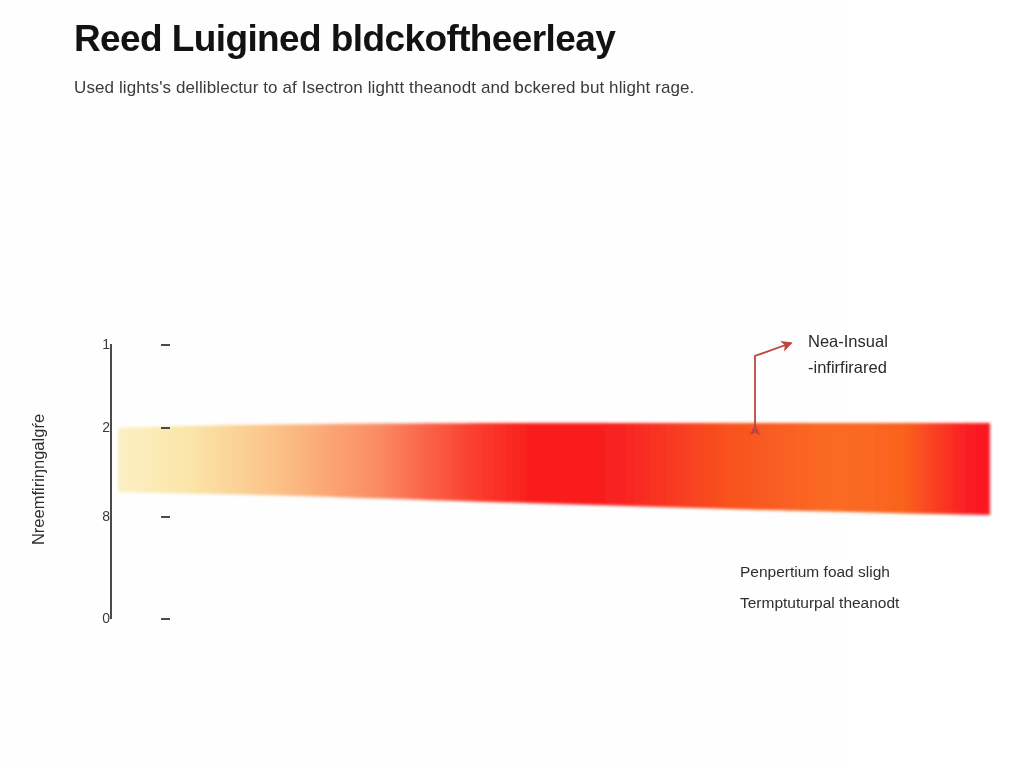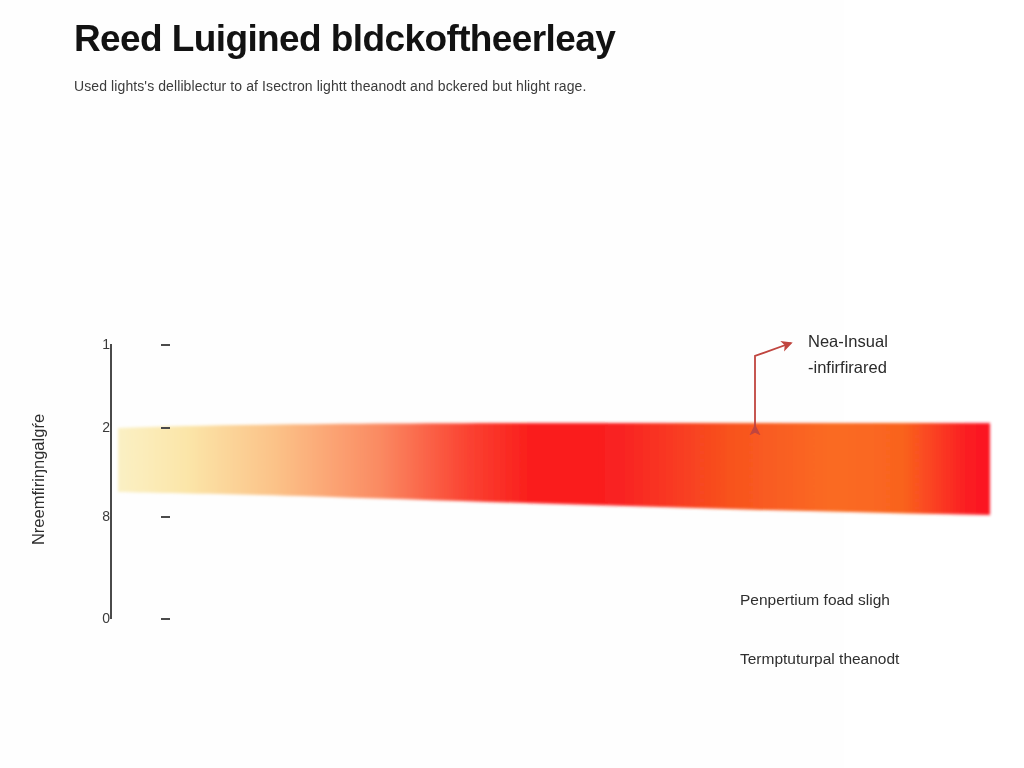--- a/index.html
+++ b/index.html
@@ -32,21 +32,21 @@
     font-weight: 700;
     letter-spacing: -0.6px;
     color: #121212;
     white-space: nowrap;
     font-family: "Liberation Sans", sans-serif;
   }
   .subtitle {
     position: absolute;
     left: 74px;
     top: 78px;
-    font-size: 14px;
+    font-size: 17px;
     font-weight: 400;
     color: #3b3b3b;
     white-space: nowrap;
     letter-spacing: 0.1px;
     font-family: "Liberation Sans", sans-serif;
   }
 
   
   .axis-spine {
     position: absolute;
@@ -123,21 +123,20 @@
     left: 740px;
     top: 556px;
     font-size: 15.5px;
     color: #2f2f2f;
     font-family: "Liberation Sans", sans-serif;
   }
   .note-line {
     display: block;
     line-height: 31px;
     white-space: nowrap;
-    margin-top: 28px;
   }
 </style>
 </head>
 <body>
 
 <div class="figure">
 
   <div class="title">Reed Luigined bldckoftheerleay</div>
 
   <div class="subtitle">Used lights's delliblectur to af Isectron lightt theanodt and bckered but hlight rage.</div>

